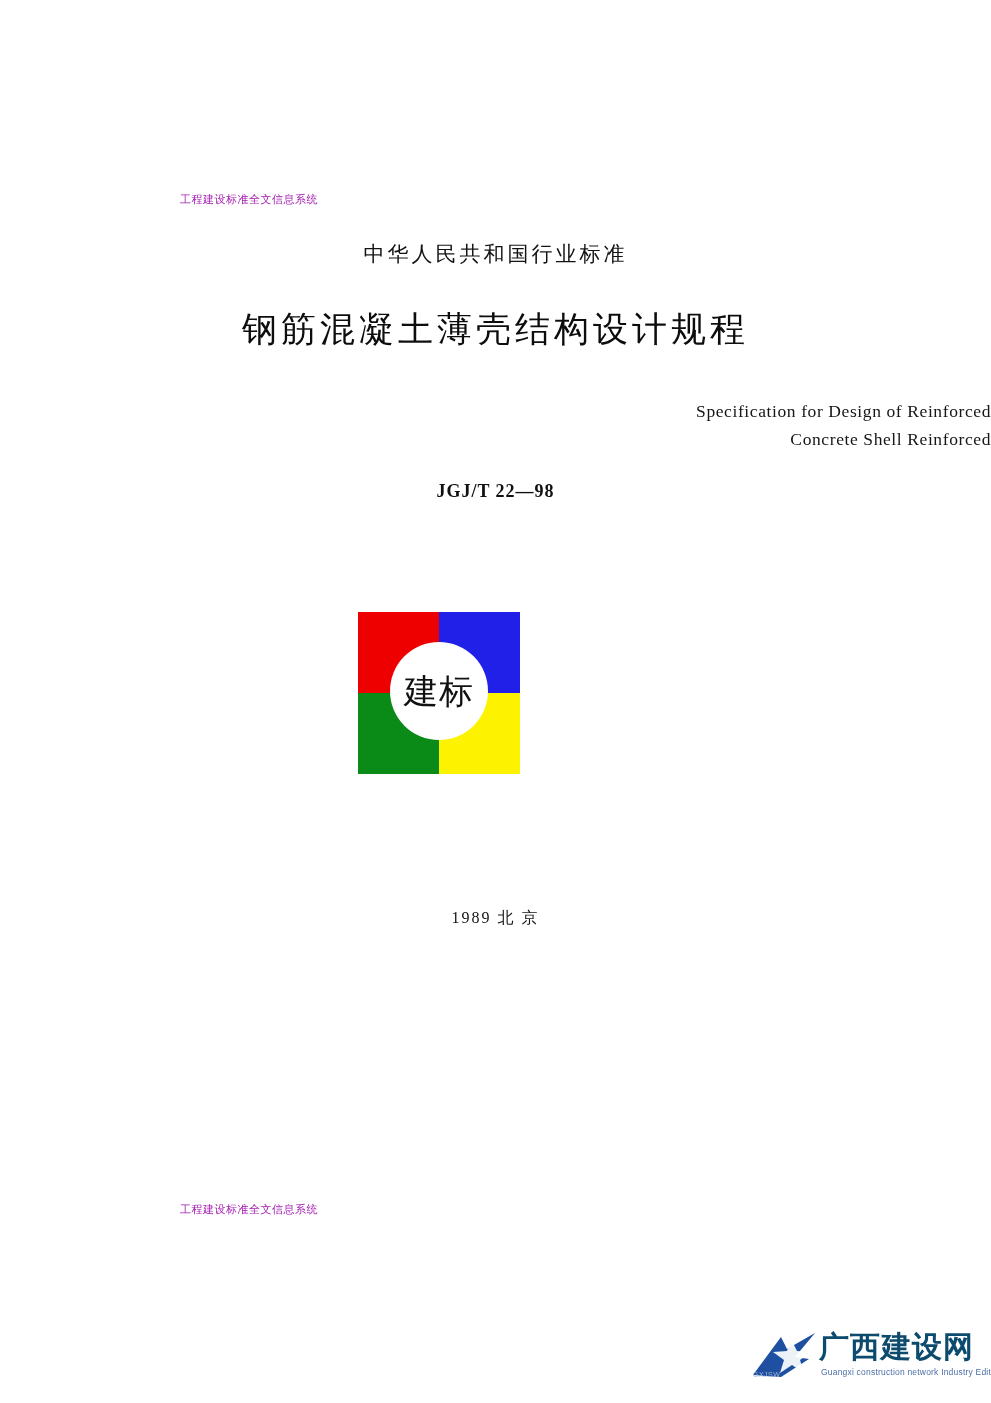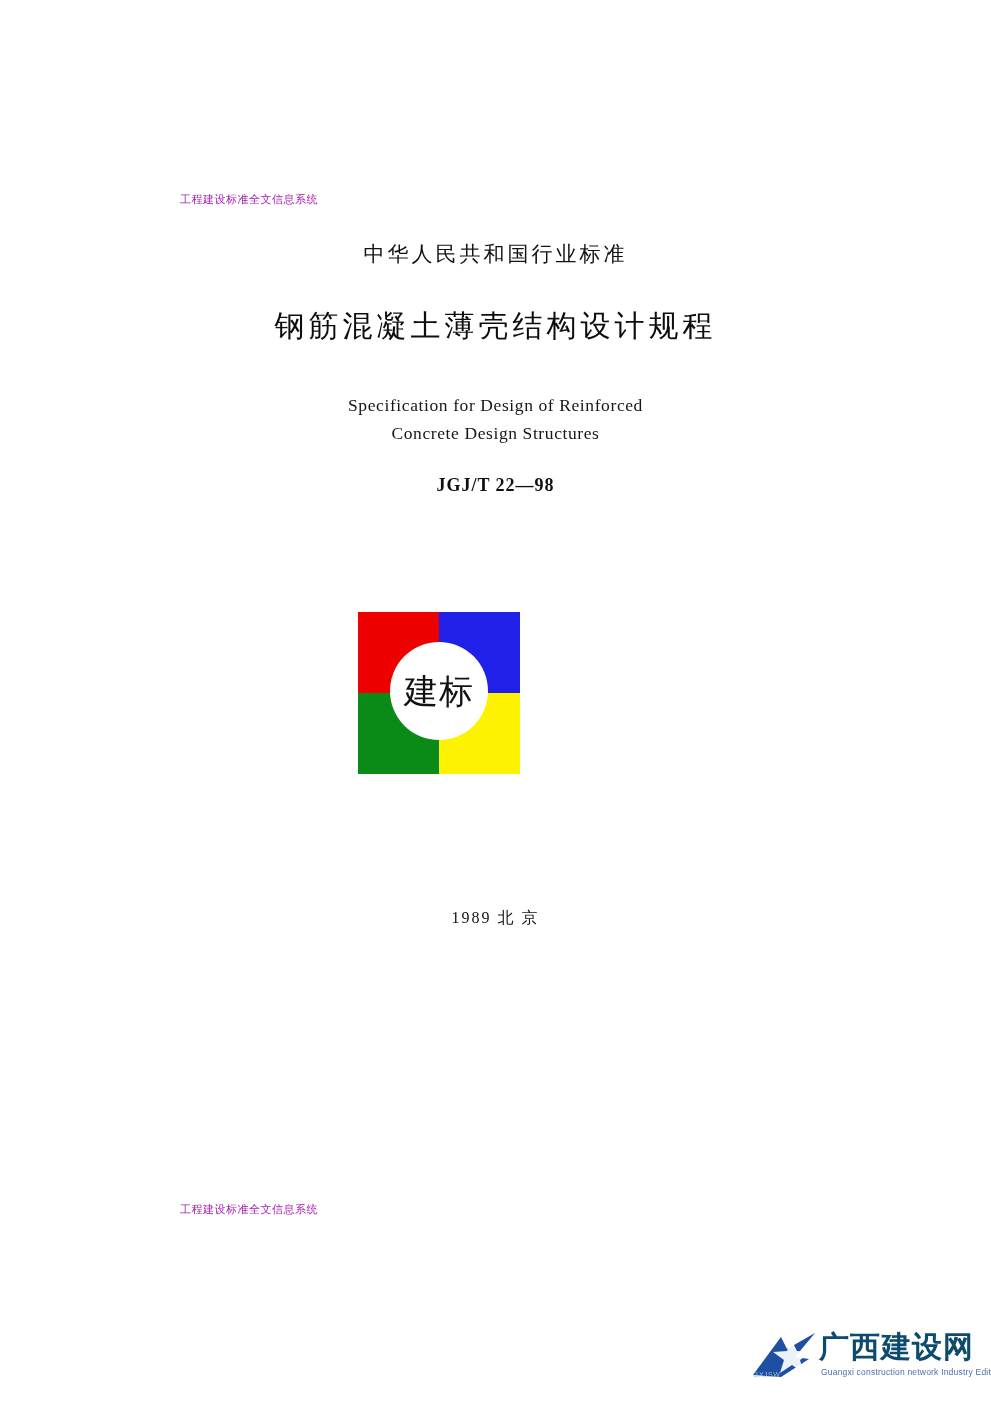--- a/index.html
+++ b/index.html
@@ -46,36 +46,37 @@
   .cn-standard {
     font-family: "DejaVu Sans", sans-serif;
     font-size: 21px;
     letter-spacing: 3px;
     color: #121212;
     margin: 0;
     padding: 0;
   }
   .cn-title {
     font-family: "DejaVu Sans", sans-serif;
-    font-size: 30px;
+    font-size: 35px;
     letter-spacing: 4px;
     color: #0d0d0d;
     margin: 0;
     padding: 0;
     margin-top: 38px;
   }
   .en-title {
     font-family: "Liberation Serif", serif;
     font-size: 17.5px;
     letter-spacing: 0.6px;
     color: #161616;
     line-height: 28px;
     margin: 0;
     padding: 0;
     margin-top: 44px;
+    text-align: right;
   }
   .code-no {
     font-family: "Liberation Serif", serif;
     font-weight: bold;
     font-size: 18px;
     letter-spacing: 1px;
     color: #101010;
     margin: 0;
     padding: 0;
     margin-top: 28px;
@@ -180,21 +181,21 @@
 <body>
 
 <div class="page">
 
   <div class="sys-mark top">工程建设标准全文信息系统</div>
 
   <div class="title-block">
     <div class="cn-standard">中华人民共和国行业标准</div>
     <div class="cn-title">钢筋混凝土薄壳结构设计规程</div>
     <div class="en-title">Specification for Design of Reinforced</div>
-    <div class="en-title" style="margin-top:0">Concrete Design Structures</div>
+    <div class="en-title" style="margin-top:0">Concrete Shell Reinforced</div>
     <div class="code-no">JGJ/T 22—98</div>
   </div>
 
   <div class="emblem">
     <div class="quad q-tl"></div>
     <div class="quad q-tr"></div>
     <div class="quad q-bl"></div>
     <div class="quad q-br"></div>
     <div class="emblem-circle">
       <span class="emblem-text">建标</span>

